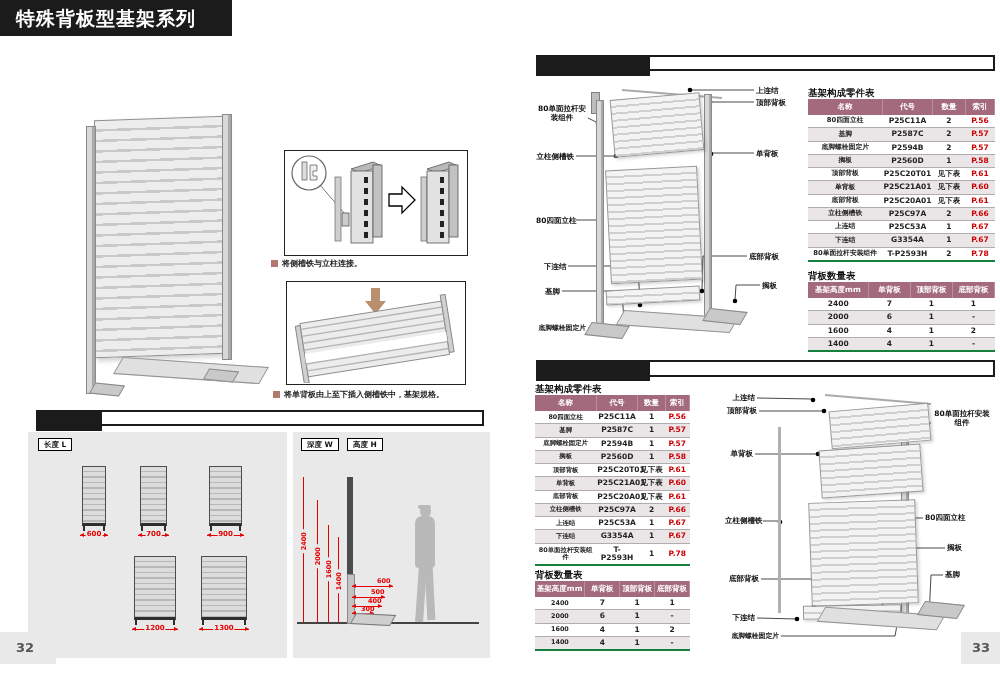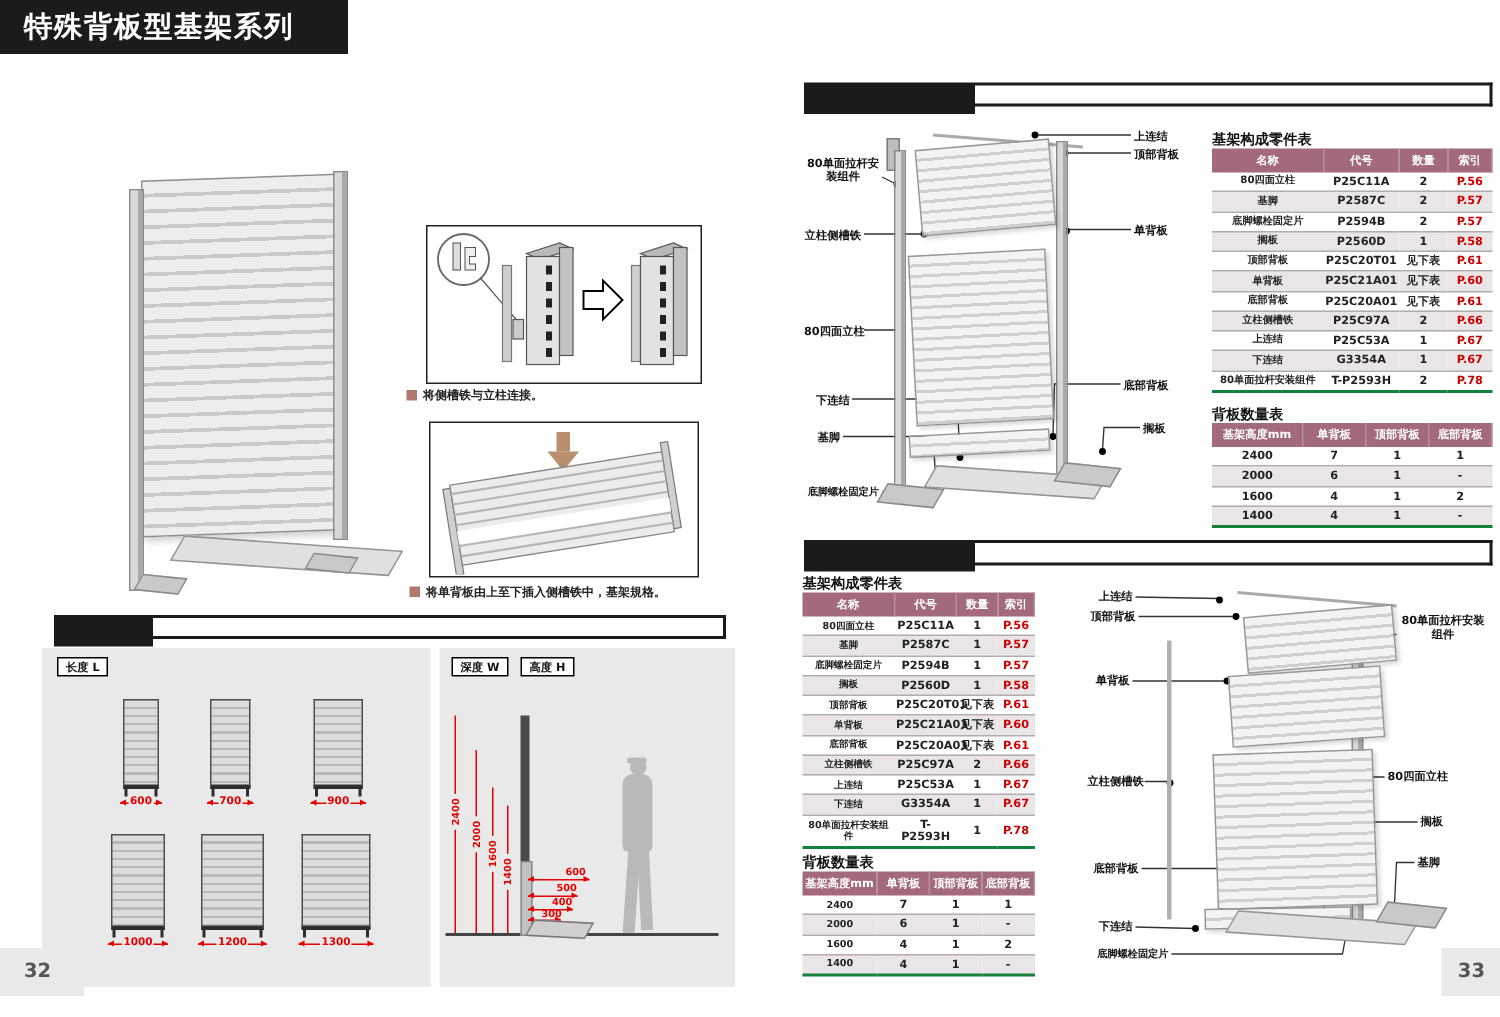--- a/index.html
+++ b/index.html
@@ -185,27 +185,20 @@
       <div class="sf-legs"></div>
       <div class="sf-dim">
           <span class="dim-num">700</span>
         </div>
     </div>
     <div class="shelf-fig" style="left:179px;top:34px;width:37px">
       <div class="sf-body" style="height:56px"></div>
       <div class="sf-legs"></div>
       <div class="sf-dim">
           <span class="dim-num">900</span>
-        </div>
-    </div>
-    <div class="shelf-fig" style="left:44px;top:124px;width:40px">
-      <div class="sf-body" style="height:60px"></div>
-      <div class="sf-legs"></div>
-      <div class="sf-dim">
-          <span class="dim-num">1000</span>
         </div>
     </div>
     <div class="shelf-fig" style="left:104px;top:124px;width:46px">
       <div class="sf-body" style="height:60px"></div>
       <div class="sf-legs"></div>
       <div class="sf-dim">
           <span class="dim-num">1200</span>
         </div>
     </div>
     <div class="shelf-fig" style="left:171px;top:124px;width:50px">

